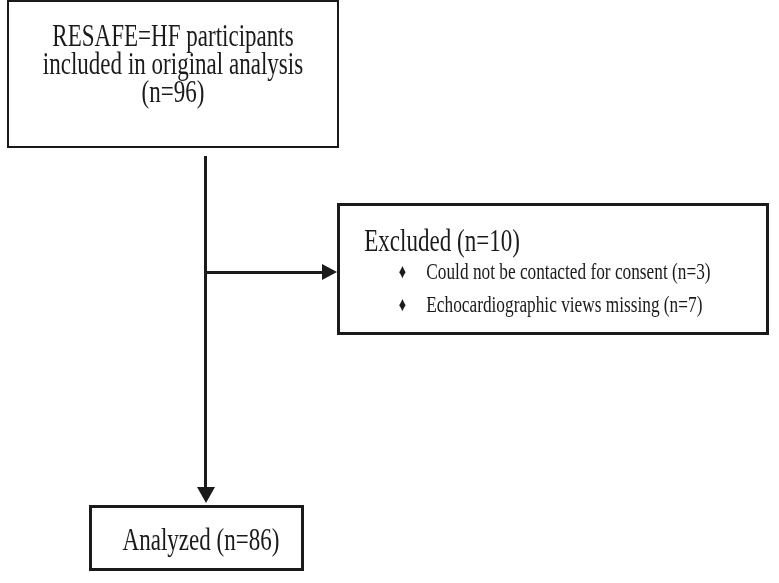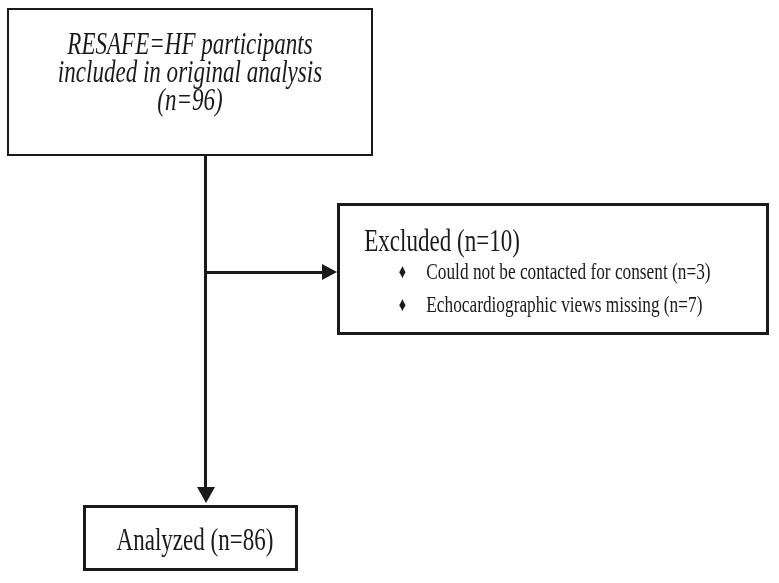--- a/index.html
+++ b/index.html
@@ -20,21 +20,21 @@
     height: 583px;
     background: var(--bg);
     overflow: hidden;
   }
   .box {
     position: absolute;
     background: var(--bg);
     border: 2.5px solid var(--ink);
   }
   
-  .top-box { left: 7px; top: 8px; width: 366px; height: 148px; font-style: italic; }
+  .top-box { left: 7px; top: 0; width: 332px; height: 148px; }
   .top-box .text-block {
     position: relative;
     width: 500px;
     margin-left: calc((100% - 500px) / 2);
     margin-top: 19px;
     text-align: center;
     font-size: 32px;
     line-height: 28px;
     transform: scaleX(0.72);
     transform-origin: 50% 0;
@@ -59,21 +59,21 @@
     line-height: 32px;
   }
   .bullet-glyph {
     font-size: 20px;
     margin-right: 28px;
     position: relative;
     top: -1px;
   }
   
   .analyzed-box {
-    left: 83px; top: 505px; width: 215px; height: 66px; border-width: 3px;
+    left: 89px; top: 505px; width: 215px; height: 66px; border-width: 3px;
     text-align: center;
   }
   .analyzed-box .text-block {
     display: inline-block;
     margin-top: 15px;
     font-size: 32px;
     line-height: 32px;
     transform: scaleX(0.72);
     transform-origin: 50% 0;
     white-space: nowrap;

